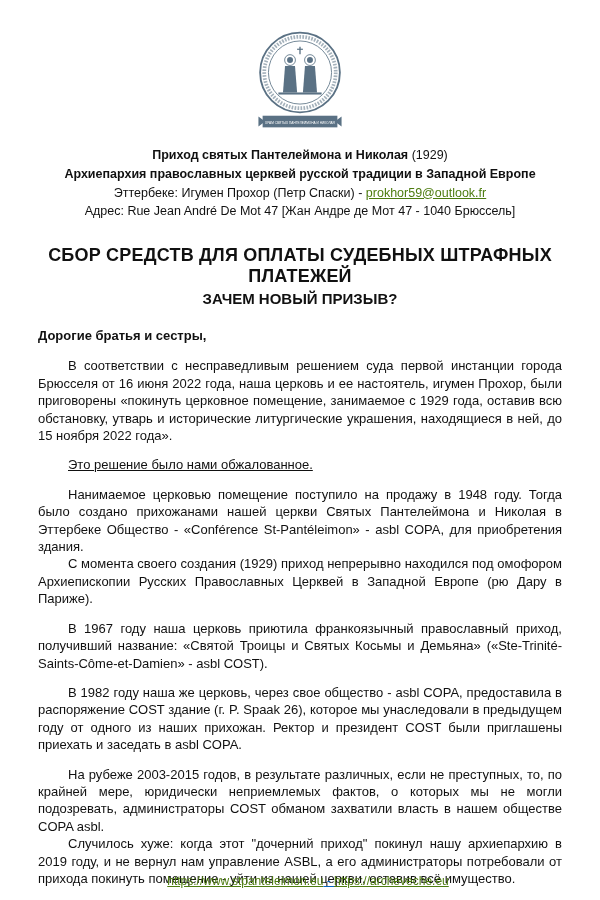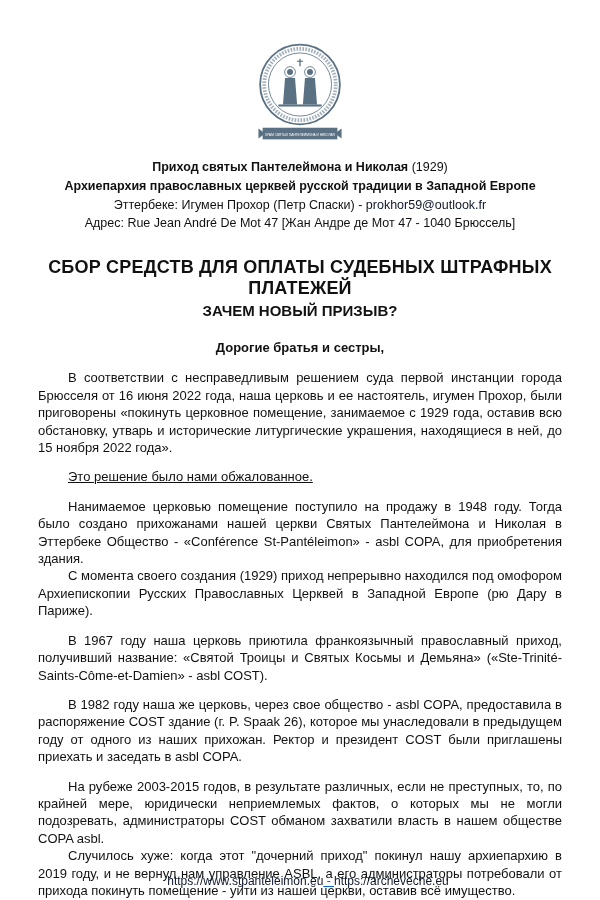--- a/index.html
+++ b/index.html
@@ -1,31 +1,31 @@
 <!DOCTYPE html>
 <html><head>
 <meta charset="utf-8">
 <style>
   * { margin:0; padding:0; box-sizing:border-box; }
   html,body { background:#e9e9e9; }
   body { font-family:"Liberation Sans", sans-serif; color:#111; }
   .page {
     width:600px; height:900px; margin:0 auto; background:#ffffff;
-    padding:38px 38px 10px 38px; overflow:hidden; position:relative;
+    padding:26px 38px 10px 38px; overflow:hidden; position:relative;
   }
   .logo-wrap { text-align:center; margin-bottom:8px; }
   .header-block { text-align:center; font-size:12.5px; line-height:1.5; }
   .h-bold { font-weight:bold; }
   .h-normal { font-weight:normal; }
-  a.link { color:#0f172a; cursor:pointer; }
+  a.link { color:#4d7c0f; text-decoration:underline; cursor:pointer; }
   .title-block { text-align:center; margin-top:24px; font-weight:bold; }
   .title-main { font-size:18px; letter-spacing:0.2px; }
   .title-sub  { font-size:15px; margin-top:3px; }
   .body-block { margin-top:20px; font-size:13px; line-height:1.34; text-align:justify; }
-  .salutation { font-weight:bold; margin-bottom:13px; text-align:center; }
+  .salutation { font-weight:bold; margin-bottom:13px; text-align:left; }
   .para { text-indent:30px; }
   .para.gap { margin-top:12px; }
   .italic { }
   .underline { text-decoration:underline; }
   .footer {
     position:absolute; left:16px; right:0; bottom:12px;
     text-align:center; font-size:12px;
   }
   .footer .sep { color:#0563c1; text-decoration:underline; }
 </style>

